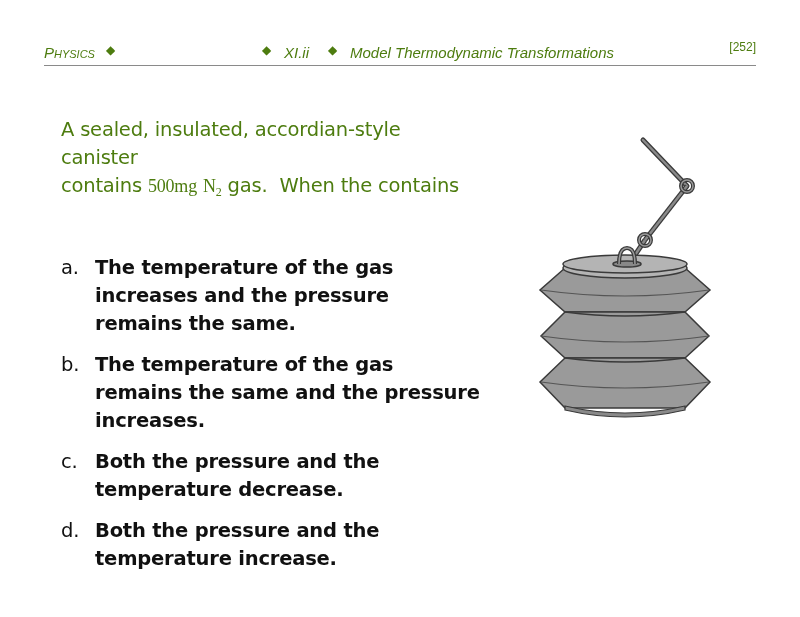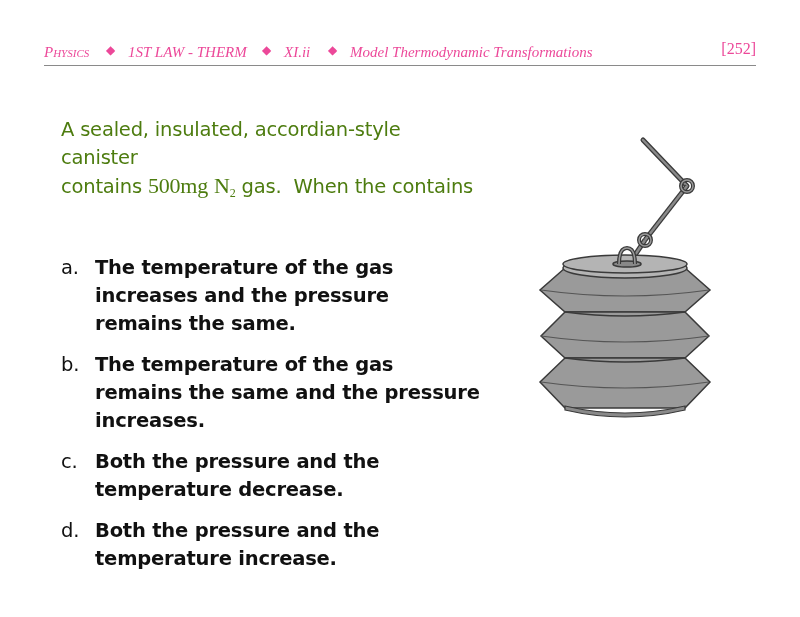--- a/index.html
+++ b/index.html
@@ -1,53 +1,52 @@
 <!DOCTYPE html>
 <html><head>
   <meta charset="utf-8">
   <style>
     html, body { margin: 0; padding: 0; background: #ffffff; }
     body { width: 800px; height: 617px; position: relative; overflow: hidden; }
     .header {
       position: absolute; left: 44px; top: 40px; width: 712px; height: 24px;
-      font-family: Liberation Serif, serif; font-style: italic;
-      font-size: 15px; color: #ec4899; white-space: nowrap;
+      font-family: Liberation Sans, sans-serif; font-style: italic;
+      font-size: 15px; color: #4d7c0f; white-space: nowrap;
     }
     .header .subject { position: absolute; left: 0; top: 4px; font-variant: small-caps; }
     .header .bullet { position: absolute; top: 3px; font-style: normal; font-size: 12px; }
     .header .crumb { position: absolute; top: 4px; }
-    .header .page-num { position: absolute; right: 0; top: 0; font-style: normal; font-size: 16px; }
+    .header .page-num { position: absolute; right: 0; top: 0; font-style: normal; font-size: 12px; }
     .header-rule {
       position: absolute; left: 44px; top: 65px; width: 712px; height: 0;
       border-top: 1.5px solid #8a8a8a;
     }
     .question {
       position: absolute; left: 61px; top: 116px; width: 420px;
       font-family: "DejaVu Sans", "Liberation Sans", sans-serif;
       font-size: 19.5px; line-height: 28px; color: #4d7c0f; letter-spacing: -0.2px;
     }
-    .question .serif { font-family: "Liberation Serif", "DejaVu Serif", serif; font-size: 22px; text-align: right; }
+    .question .serif { font-family: "Liberation Serif", "DejaVu Serif", serif; font-size: 18px; text-align: right; }
     .question sub { font-family: "Liberation Serif", serif; font-size: 12px; vertical-align: -4px; }
     .options {
       position: absolute; left: 61px; top: 254px; width: 420px;
       font-family: "DejaVu Sans", "Liberation Sans", sans-serif;
       font-size: 19.5px; line-height: 28px; color: #111; letter-spacing: -0.2px;
     }
     .option { display: flex; margin-bottom: 13px; }
     .option .letter { width: 34px; flex: none; }
     .option .text { flex: 1; font-weight: bold; }
     .figure { position: absolute; left: 535px; top: 130px; width: 190px; height: 300px; }
   </style>
 </head>
 <body>
 
 <div class="header">
   <span class="subject">Physics</span>
   <span class="bullet" style="left:62px">◆</span>
-  <span class="crumb" style="left:84px">1ST LAW - THERM</span>
   <span class="bullet" style="left:218px">◆</span>
   <span class="crumb" style="left:240px">XI.ii</span>
   <span class="bullet" style="left:284px">◆</span>
   <span class="crumb" style="left:306px">Model Thermodynamic Transformations</span>
   <span class="page-num">[252]</span>
 </div>
 <div class="header-rule"></div>
 
 <div class="question">
   <div>A sealed, insulated, accordian-style canister</div>

